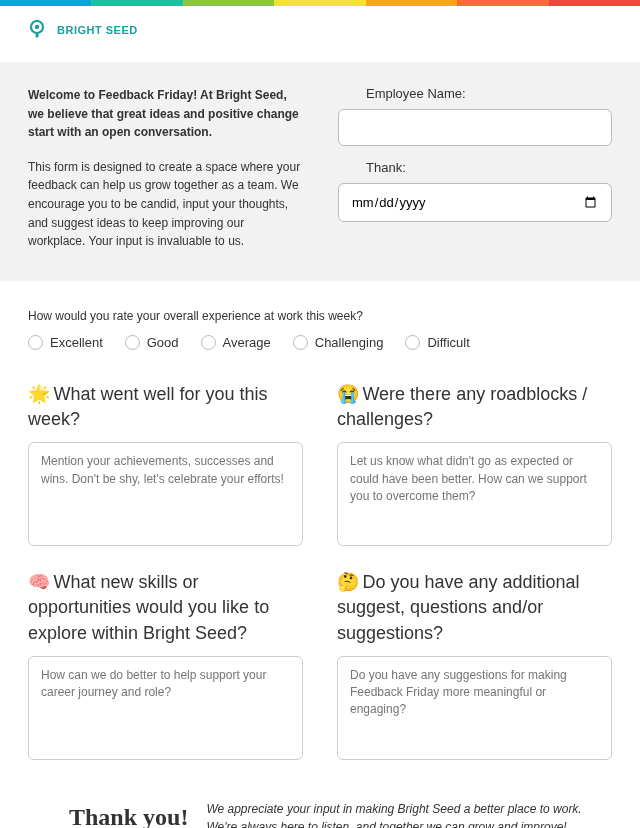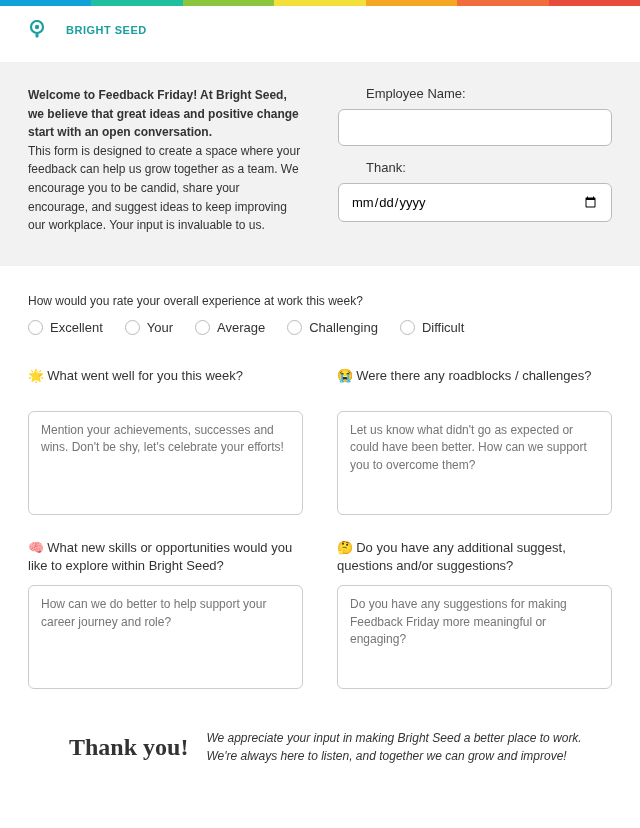--- a/index.html
+++ b/index.html
@@ -1,40 +1,40 @@
 <!DOCTYPE html>
 <html><head>
 <meta charset="utf-8">
 <style>
 * { box-sizing: border-box; margin: 0; padding: 0; }
 body { font-family: -apple-system, BlinkMacSystemFont, 'Segoe UI', Arial, sans-serif; width: 640px; background: #fff; color: #333; }
 .rainbow { display: flex; height: 6px; }
 .rainbow span { flex: 1; }
 .header { padding: 14px 28px 16px; }
-.brand { display: flex; align-items: center; gap: 20px; margin-bottom: 6px; }
+.brand { display: flex; align-items: center; gap: 11px; margin-bottom: 6px; }
 .brand-name { font-weight: 700; font-size: 11px; letter-spacing: 0.5px; color: #1a9e9e; }
 .title-row { display: flex; justify-content: space-between; align-items: flex-start; }
 .title { font-family: Georgia, 'Times New Roman', serif; font-weight: 900; font-size: 28px; letter-spacing: -0.5px; display: flex; align-items: center; gap: 8px; }
 .bubble { display: inline-block; font-size: 24px; }
 .contact { text-align: right; font-size: 11px; line-height: 1.5; color: #444; padding-top: 4px; }
 .contact b { font-weight: 700; }
 .gray-block { background: #f2f2f2; padding: 24px 28px 30px; display: flex; gap: 36px; }
 .intro { flex: 1; font-size: 12px; line-height: 1.55; }
-.intro-bold { font-weight: 700; margin-bottom: 0; }
+.intro-bold { font-weight: 700; margin-bottom: 16px; }
 .fields { flex: 1; }
 .flabel { font-size: 13px; margin-bottom: 8px; display: block; margin-left: 28px; }
 .finput { width: 100%; border: 1px solid #bbb; border-radius: 6px; padding: 10px 12px; font-size: 13px; background: #fff; margin-bottom: 14px; font-family: inherit; }
 .main { padding: 28px 28px 18px; }
 .q-rate { font-size: 12px; margin-bottom: 12px; }
 .radios { display: flex; gap: 22px; margin-bottom: 32px; }
 .radio-opt { display: flex; align-items: flex-start; gap: 7px; font-size: 13px; }
 .radio-circle { width: 15px; height: 15px; border: 1.5px solid #bbb; border-radius: 50%; }
 .grid2 { display: grid; grid-template-columns: 1fr 1fr; gap: 20px 34px; }
 .cell { }
-.cell-q { font-size: 13px; margin-bottom: 10px; line-height: 1.4; min-height: 34px; }
+.cell-q { font-size: 18px; margin-bottom: 10px; line-height: 1.4; min-height: 34px; }
 .cell-q .emoji { margin-right: 3px; }
 .tarea { width: 100%; height: 104px; border: 1px solid #ccc; border-radius: 6px; padding: 10px 12px; font-size: 12px; color: #999; font-family: inherit; resize: none; line-height: 1.45; }
 .footer { padding: 18px 28px 28px; display: flex; align-items: center; gap: 18px; }
 .thanks { font-family: Georgia, 'Times New Roman', serif; font-weight: 900; font-size: 24px; margin-left: 41px; }
 .foot-text { font-size: 12px; line-height: 1.5; flex: 1; font-style: italic; }
 </style>
 </head>
 <body>
 
 <div class="rainbow">
@@ -54,40 +54,40 @@
         <circle cx="9" cy="7" r="2.2" fill="#1a9e9e"></circle>
         <rect x="7.5" y="13.5" width="3" height="4" rx="1" fill="#1a9e9e"></rect>
       </svg>
     <span class="brand-name">BRIGHT SEED</span>
   </div>
 </div>
 
 <div class="gray-block">
   <div class="intro">
     <p class="intro-bold">Welcome to Feedback Friday! At Bright Seed, we believe that great ideas and positive change start with an open conversation.</p>
-    <p>This form is designed to create a space where your feedback can help us grow together as a team. We encourage you to be candid, share your encourage, and suggest ideas to keep improving our workplace. Your input is invaluable to us.</p>
+    <p>This form is designed to create a space where your feedback can help us grow together as a team. We encourage you to be candid, input your thoughts, and suggest ideas to keep improving our workplace. Your input is invaluable to us.</p>
   </div>
   <div class="fields">
     <label class="flabel">Employee Name:</label>
     <input class="finput" type="text" style="">
     <label class="flabel">Thank:</label>
     <input class="finput" type="date" placeholder="mm/dd/yyyy" style="">
   </div>
 </div>
 
 <div class="main">
   <div class="q-rate">How would you rate your overall experience at work this week?</div>
   <div class="radios">
     <label class="radio-opt">
         <span class="radio-circle"></span>
         <span>Excellent</span>
       </label>
     <label class="radio-opt">
         <span class="radio-circle"></span>
-        <span>Your</span>
+        <span>Good</span>
       </label>
     <label class="radio-opt">
         <span class="radio-circle"></span>
         <span>Average</span>
       </label>
     <label class="radio-opt">
         <span class="radio-circle"></span>
         <span>Challenging</span>
       </label>
     <label class="radio-opt">

